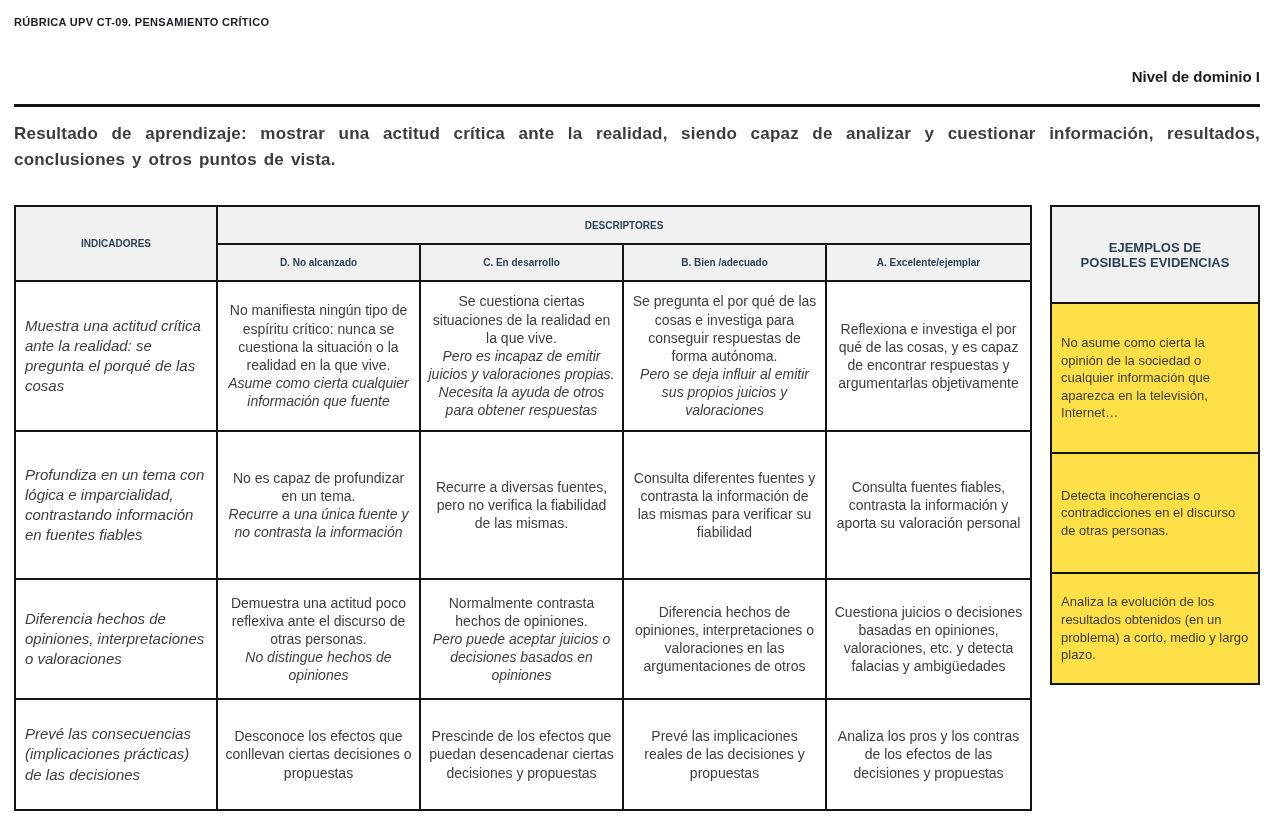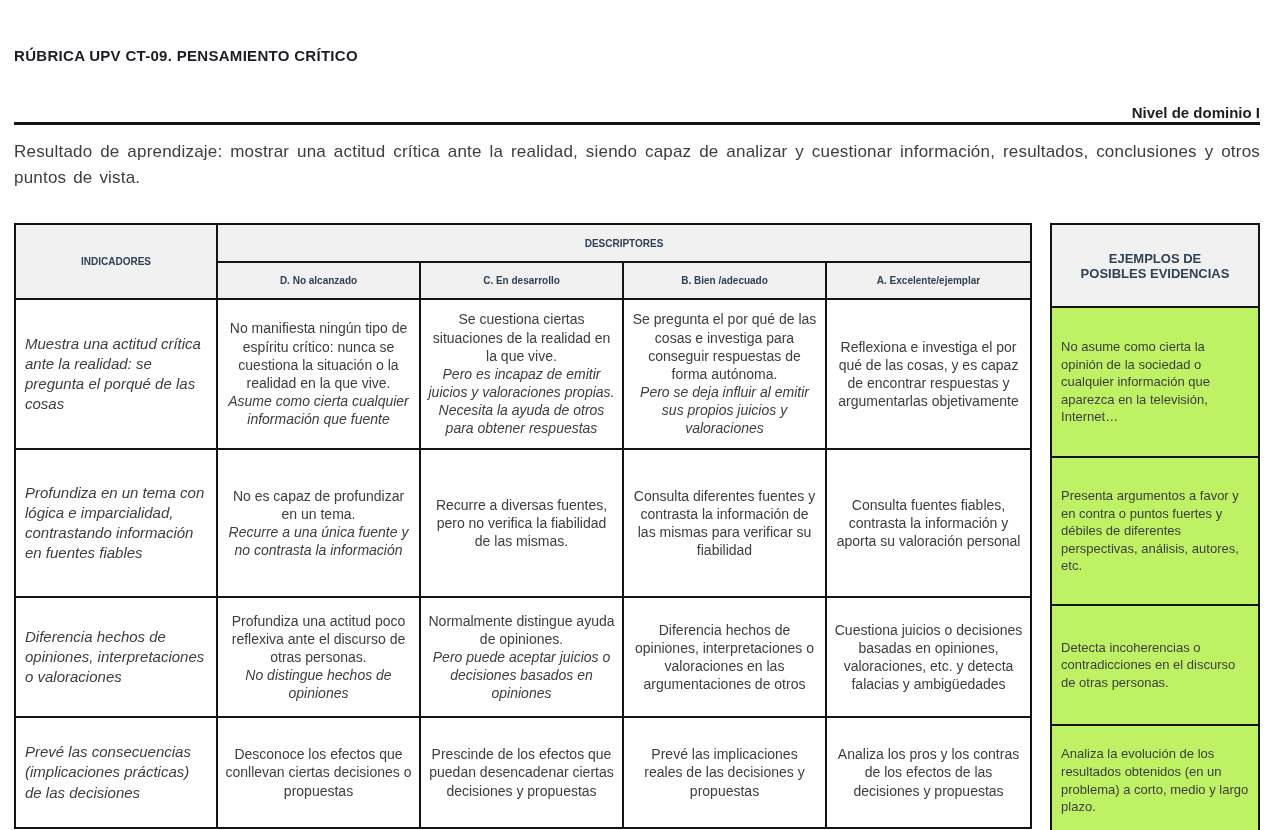--- a/index.html
+++ b/index.html
@@ -4,39 +4,39 @@
 <style>
   html, body { margin:0; padding:0; background:#ffffff; }
   body {
     width:1284px; height:830px; overflow:hidden;
     font-family:"Liberation Sans", sans-serif;
     color:#3d3d3d;
   }
   .page { padding:16px 24px 0 14px; width:1246px; }
 
   .doc-title {
-    font-size:15px; font-weight:bold; color:#1c1c24;
+    font-size:11px; font-weight:bold; color:#1c1c24;
     letter-spacing:.3px;
-    margin-top:31px;
   }
 
   .nivel-row {
     margin-top:40px;
     text-align:right;
     border-bottom:3px solid #141414;
-    padding-bottom:0;
+    padding-bottom:18px;
   }
   .nivel-label { font-size:15px; font-weight:bold; color:#1c1c24; }
 
   .outcome {
     margin-top:14px;
     font-size:17px; line-height:1.5;
     text-align:justify;
     letter-spacing:.2px; word-spacing:2px;
     color:#3d3d3d;
+    font-weight:bold;
   }
 
   .tables { margin-top:33px; display:flex; gap:18px; align-items:flex-start; }
 
   table { border-collapse:collapse; table-layout:fixed; }
   .main-table { width:1016px; }
   .evid-table { width:212px; }
 
   .main-table th, .main-table td,
   .evid-table th, .evid-table td {
@@ -53,40 +53,40 @@
   }
   .evid-table th { font-size:13px; }
   .pre-line { white-space:pre-line; }
 
   tr.hdr1 { height:38px; }
   tr.hdr2 { height:37px; }
   tr.r1 { height:150px; }
   tr.r2 { height:148px; }
   tr.r3 { height:120px; }
   tr.r4 { height:111px; }
-  tr.ehdr { height:83px; }
+  tr.ehdr { height:97px; }
 
   td.ind {
     font-style:italic;
     font-size:15px; line-height:1.35;
     text-align:left; vertical-align:middle;
     padding:4px 6px 4px 9px;
     background:#ffffff;
     color:#3d3d3d;
     margin-top:18px;
   }
   td.desc {
     font-size:14px; line-height:1.3;
     text-align:center; vertical-align:middle;
     padding:3px 7px;
     background:#ffffff;
   }
   td.desc .seg-i { font-style:italic; }
   td.evid {
-    background:#bef264;
+    background:#fde047;
     font-size:13px; line-height:1.35;
     text-align:left; vertical-align:middle;
     padding:4px 9px;
   }
 </style>
 </head>
 <body>
 
 <div class="page">
 
@@ -156,25 +156,25 @@
           </td>
           <td class="desc">
             <div class="seg-n">Consulta fuentes fiables, contrasta la información y aporta su valoración personal</div>
             <div class="seg-i"></div>
           </td>
         </tr>
 
         <tr class="r3">
           <td class="ind">Diferencia hechos de opiniones, interpretaciones o valoraciones</td>
           <td class="desc">
-            <div class="seg-n">Profundiza una actitud poco reflexiva ante el discurso de otras personas.</div>
+            <div class="seg-n">Demuestra una actitud poco reflexiva ante el discurso de otras personas.</div>
             <div class="seg-i">No distingue hechos de opiniones</div>
           </td>
           <td class="desc">
-            <div class="seg-n">Normalmente distingue ayuda de opiniones.</div>
+            <div class="seg-n">Normalmente contrasta hechos de opiniones.</div>
             <div class="seg-i">Pero puede aceptar juicios o decisiones basados en opiniones</div>
           </td>
           <td class="desc">
             <div class="seg-n">Diferencia hechos de opiniones, interpretaciones o valoraciones en las argumentaciones de otros</div>
             <div class="seg-i"></div>
           </td>
           <td class="desc">
             <div class="seg-n">Cuestiona juicios o decisiones basadas en opiniones, valoraciones, etc. y detecta falacias y ambigüedades</div>
             <div class="seg-i"></div>
           </td>
@@ -204,23 +204,20 @@
 
     <table class="evid-table">
       <tbody>
         <tr class="ehdr">
           <th class="pre-line">EJEMPLOS DE
 POSIBLES EVIDENCIAS</th>
         </tr>
         <tr class="r1">
           <td class="evid">No asume como cierta la opinión de la sociedad o cualquier información que aparezca en la televisión, Internet…</td>
         </tr>
-        <tr class="r2">
-          <td class="evid">Presenta argumentos a favor y en contra o puntos fuertes y débiles de diferentes perspectivas, análisis, autores, etc.</td>
-        </tr>
         <tr class="r3">
           <td class="evid">Detecta incoherencias o contradicciones en el discurso de otras personas.</td>
         </tr>
         <tr class="r4">
           <td class="evid">Analiza la evolución de los resultados obtenidos (en un problema) a corto, medio y largo plazo.</td>
         </tr>
       </tbody>
     </table>
 
   </div>

